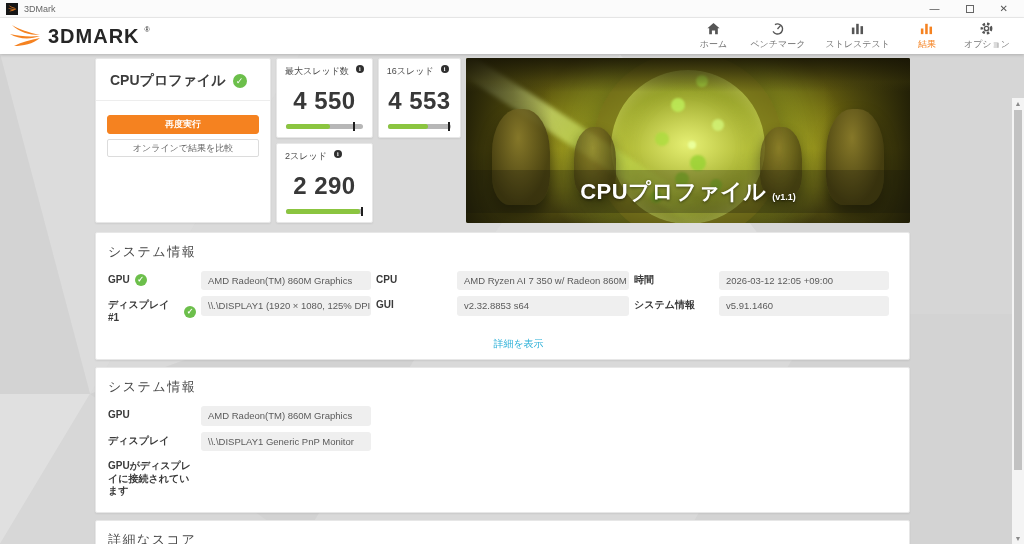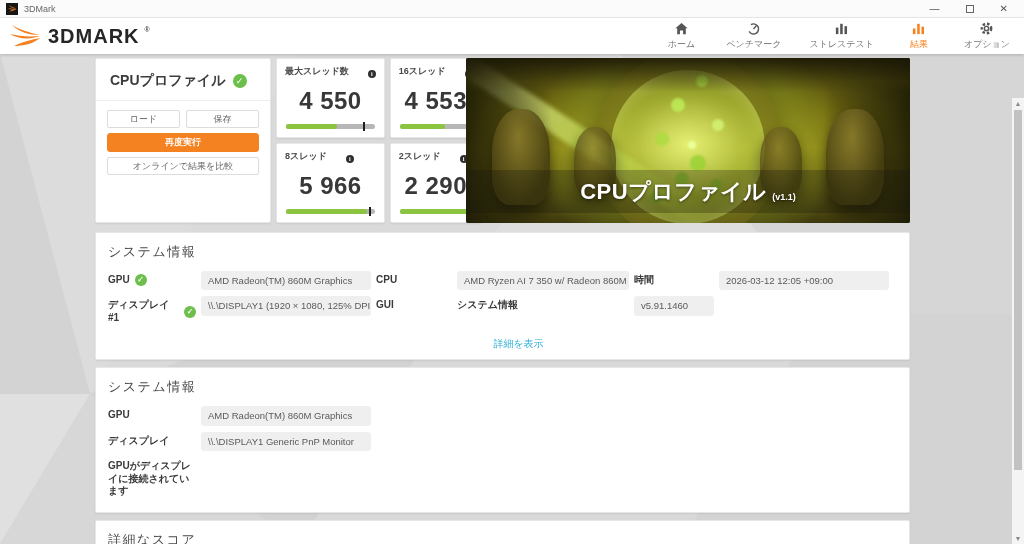--- a/index.html
+++ b/index.html
@@ -11,21 +11,21 @@
   .tbar .ttl { font-size:9px; color:#666; margin-left:6px; flex:1; }
   .tbar .wc { display:flex; align-items:center; gap:26px; padding-right:10px; color:#555; font-size:10px; }
   .tbar .wc span { cursor:default; line-height:10px; }
   .tbar .maxbox { width:8px; height:8px; border:1px solid #666; display:inline-block; }
 
   
   .hdr { height:36px; background:#ffffff; display:flex; align-items:center; padding:0 14px 0 10px; box-shadow:0 1px 3px rgba(0,0,0,.18); position:relative; z-index:5; }
   .logo { display:flex; align-items:center; gap:4px; }
   .logo .word { font-size:20px; font-weight:800; letter-spacing:1px; color:#262626; }
   .logo .reg { font-size:7px; color:#262626; vertical-align:top; position:relative; top:-7px; margin-left:1px; }
-  .nav { margin-left:auto; display:flex; gap:28px;justify-content:flex-end; }
+  .nav { margin-left:auto; display:flex; gap:20px;justify-content:flex-end; }
   .nav-item { display:flex; flex-direction:column; align-items:center; gap:2px; cursor:pointer; min-width:34px; }
   .nav-item .lbl { font-size:9px; color:#777; white-space:nowrap; }
   .nav-item svg { display:block; }
   .nav-item.active .lbl { color:#f58220; }
 
   
   .main { position:relative; height:490px; overflow:hidden; }
   .bgpoly { position:absolute; inset:0; }
   .content { position:absolute; left:95px; top:4px; width:815px; }
   .card { background:#fff; border:1px solid #e7e7e7; box-shadow:0 1px 2px rgba(0,0,0,.07); border-radius:2px; }
@@ -39,21 +39,21 @@
   .chk::after { content:"✓"; }
   .panel-bd { padding:9px 11px; }
   .btnrow { display:flex; gap:6px; }
   .btn { flex:1; height:18px; border:1px solid #dcdcdc; background:#fff; border-radius:2px; font-size:9px; color:#666; display:flex; align-items:center; justify-content:center; cursor:pointer; }
   .btn.wide { margin-top:5px; }
   .btn.primary { margin-top:5px; background:#f58220; border-color:#f58220; color:#fff; font-weight:700; border-radius:3px; height:19px; }
 
   
   .tiles { width:185px; display:grid; grid-template-columns:1fr 1fr; grid-auto-rows:1fr; gap:5px; }
   .tile { background:#fff; border:1px solid #e7e7e7; box-shadow:0 1px 2px rgba(0,0,0,.07); border-radius:2px; padding:6px 8px 7px; display:flex; flex-direction:column; }
-  .tile .tl { font-size:9px; font-weight:700; color:#4a4a4a; display:flex; align-items:flex-end; gap:19px; white-space:nowrap; }
+  .tile .tl { font-size:9px; font-weight:400; color:#4a4a4a; display:flex; align-items:flex-start; gap:7px; white-space:nowrap; }
   .info { width:8px; height:8px; border-radius:50%; background:#2f2f2f; color:#fff; font-size:6px; line-height:8px; text-align:center; font-weight:700; flex:0 0 auto; }
   .info::after { content:"i"; font-family:"Liberation Serif",serif; }
   .tile .score { font-size:24px; font-weight:700; color:#383838; text-align:center; flex:1; display:flex; align-items:center; justify-content:center; letter-spacing:.5px; }
   .bar { position:relative; height:5px; border-radius:3px; background:#b7b7b7; margin:0 1px 1px; }
   .bar-fill { position:absolute; left:0; top:0; height:100%; background:#8bc540; border-radius:3px; }
   .bar-mark { position:absolute; top:-2px; width:2px; height:9px; background:#1e1e1e; }
 
   
   .hero { flex:1; position:relative; overflow:hidden; border-radius:2px;
     background:linear-gradient(180deg,#45400f 0%,#6d660f 30%,#8c8216 55%,#6d6614 78%,#3d390e 100%); }
@@ -196,24 +196,20 @@
   <div class="content">
 
     <div class="row1">
 
       <div class="card panel">
         <div class="panel-hd">
           <span class="t">CPUプロファイル</span>
           <span class="chk"></span>
         </div>
         <div class="panel-bd">
-          <div class="btnrow">
-            <div class="btn">ロード</div>
-            <div class="btn">保存</div>
-          </div>
           <div class="btn primary">再度実行</div>
           <div class="btn wide">オンラインで結果を比較</div>
         </div>
       </div>
 
       <div class="tiles">
         <div class="tile">
           <div class="tl">
               <span>最大スレッド数</span>
               <span class="info"></span>
@@ -226,31 +222,20 @@
         </div>
         <div class="tile">
           <div class="tl">
               <span>16スレッド</span>
               <span class="info"></span>
             </div>
           <div class="score">4 553</div>
           <div class="bar">
               <div class="bar-fill" style="width: 63%;"></div>
               <div class="bar-mark" style="left: 95%;"></div>
-            </div>
-        </div>
-        <div class="tile">
-          <div class="tl">
-              <span>8スレッド</span>
-              <span class="info"></span>
-            </div>
-          <div class="score">5 966</div>
-          <div class="bar">
-              <div class="bar-fill" style="width: 91%;"></div>
-              <div class="bar-mark" style="left: 93%;"></div>
             </div>
         </div>
         <div class="tile">
           <div class="tl">
               <span>2スレッド</span>
               <span class="info"></span>
             </div>
           <div class="score">2 290</div>
           <div class="bar">
               <div class="bar-fill" style="width: 96%;"></div>
@@ -290,20 +275,21 @@
         <div class="fval">AMD Ryzen AI 7 350 w/ Radeon 860M</div>
         <div class="flabel">時間</div>
         <div class="fval">2026-03-12 12:05 +09:00</div>
 
         <div class="flabel">
             <span>ディスプレイ #1</span>
             <span class="chk"></span>
           </div>
         <div class="fval">\\.\DISPLAY1 (1920 × 1080, 125% DPI scaling)</div>
         <div class="flabel">GUI</div>
+        <div class="fval">v2.32.8853 s64</div>
         <div class="flabel">システム情報</div>
         <div class="fval">v5.91.1460</div>
       </div>
       <div class="linkrow"><span class="link">詳細を表示</span></div>
     </div>
 
     <div class="card seccard" style="padding-bottom:14px;">
       <div class="sectitle">システム情報</div>
       <div class="g2">
         <div class="flabel">GPU</div>

